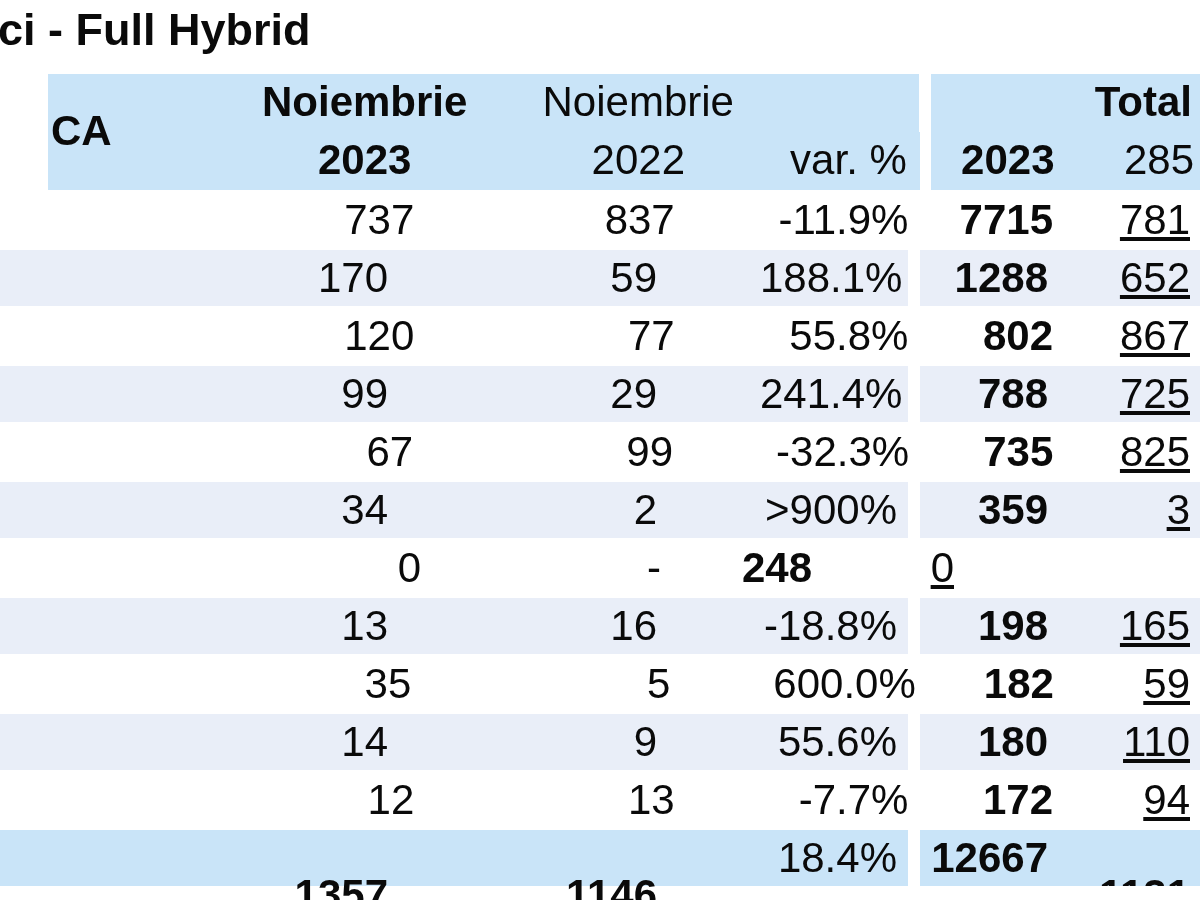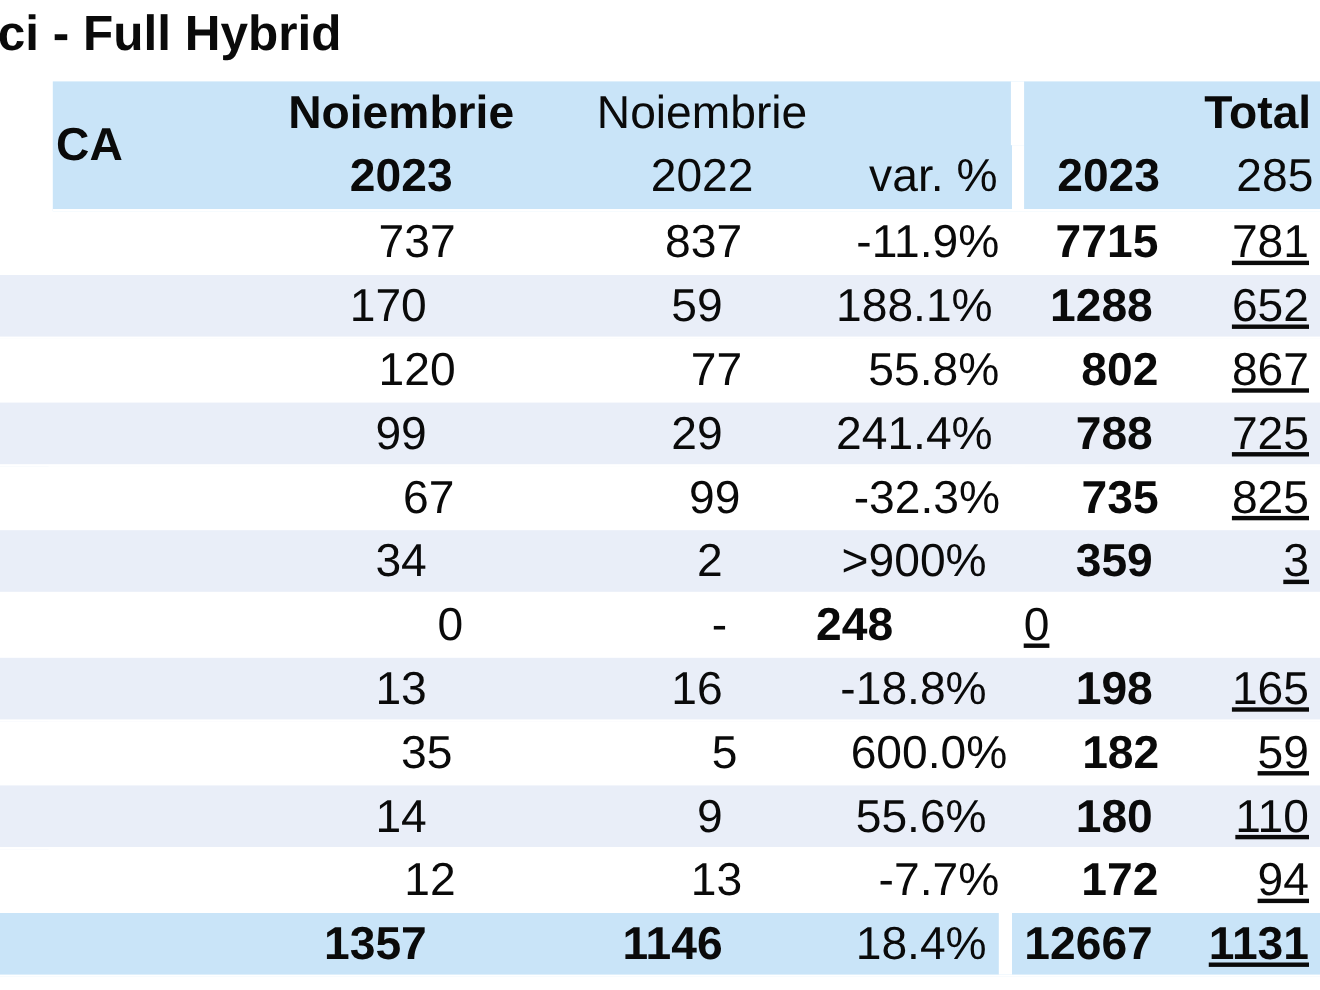--- a/index.html
+++ b/index.html
@@ -62,26 +62,26 @@
   .c6{width:120px;text-align:right;padding-right:10px;overflow:hidden;text-decoration:underline;}
   
   .h-c2{width:280px;text-align:center;font-weight:bold;}
   .h-c3{width:290px;text-align:center;}
   .h-c4{width:148px;text-align:center;}
   .h-c5{width:160px;text-align:center;font-weight:bold;}
   .h-c6{width:120px;text-align:right;padding-right:6px;overflow:hidden;}
   .h-total{width:280px;text-align:right;padding-right:8px;font-weight:bold;}
   .row{border-bottom:2px solid #fff;}
   .row.even{background:#ffffff;margin-left:44px;}
-  .row.odd{background:var(--alt-row);align-items:center;}
+  .row.odd{background:var(--alt-row);}
   .row.total{
     background:var(--header-blue);
     height:58px;
   }
-  .row.total .c2,.row.total .c3,.row.total .c6{font-weight:bold;}
+  .row.total .c2,.row.total .c3,.row.total .c6{font-weight:bold;margin-top:37px;}
 </style>
 </head>
 <body>
 
 <div class="page-title">ci - Full Hybrid</div>
 
 <div class="table">
 
   <div class="header">
     <div class="marca-label">CA</div>

